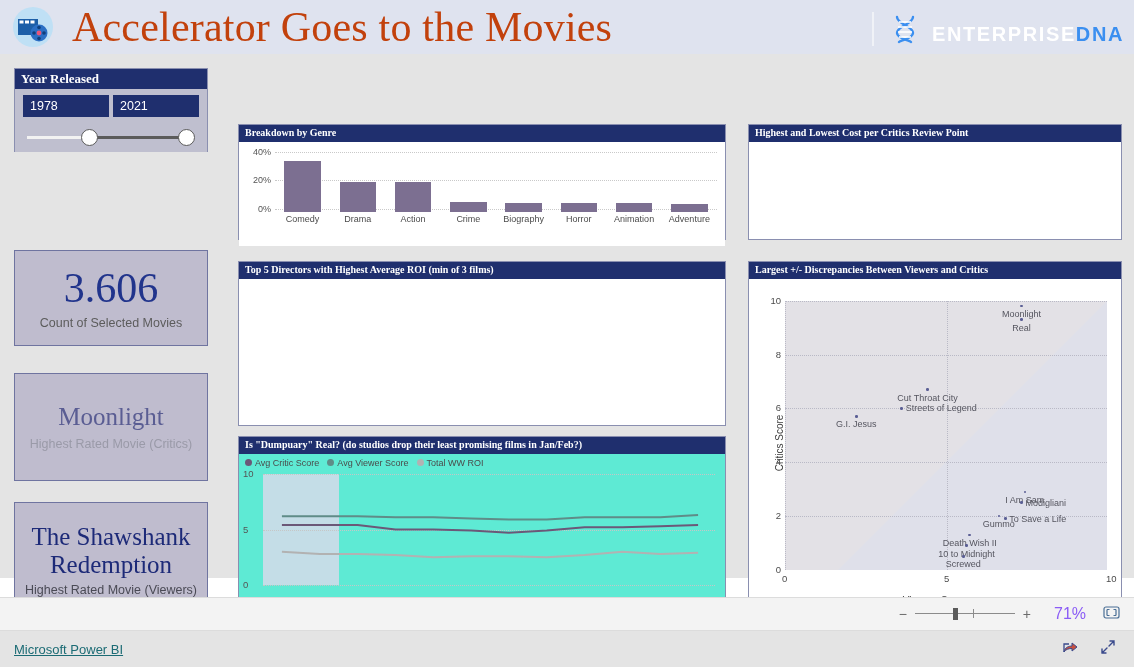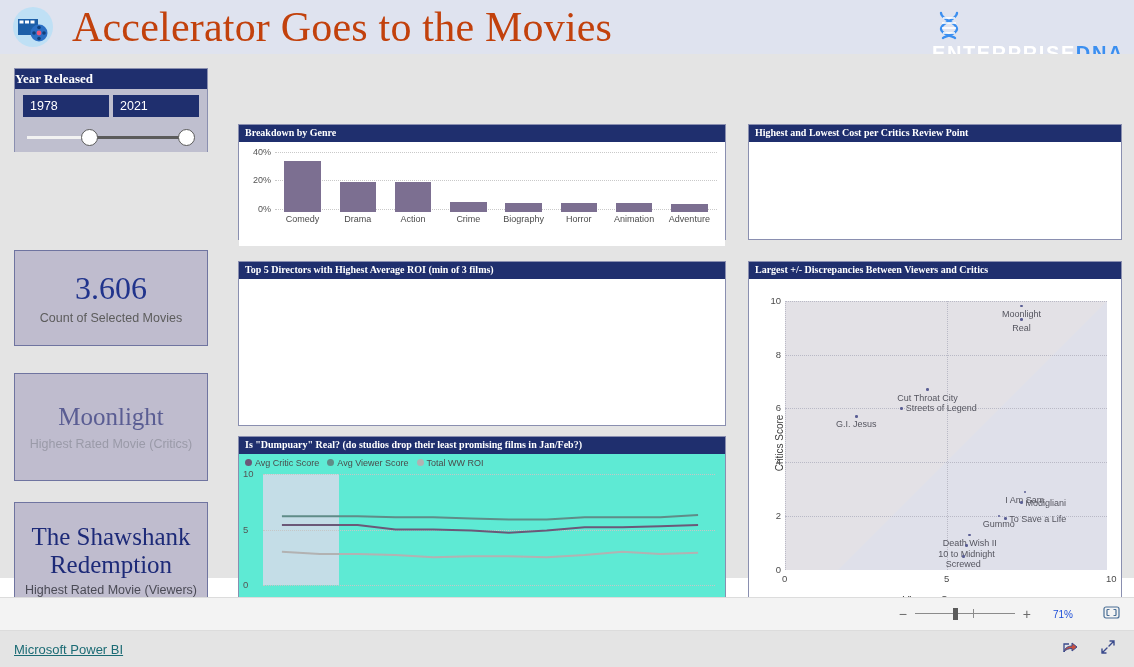--- a/index.html
+++ b/index.html
@@ -20,21 +20,21 @@
   }
   .logo-film { width: 42px; height: 42px; margin-left: 12px; flex: 0 0 auto; position: relative; }
   .app-title {
     font-family: "Liberation Serif", serif;
     font-size: 42px; color: #c2410c;
     margin-left: 18px; letter-spacing: .2px;
     white-space: nowrap;
   }
   .brand {
     position: absolute; right: 10px; top: 8px;
-    height: 38px; display: flex; align-items: flex-start; flex-direction: column;
+    height: 38px; display: flex; align-items: flex-end;
   }
   .brand-rule { width: 2px; height: 34px; background: #f0f2f7; margin-right: 14px; }
   .brand-dna { width: 34px; height: 34px; margin-right: 10px; }
   .brand-txt { font-size: 20px; font-weight: bold; letter-spacing: 1.6px; }
   .brand-e { color: #ffffff; }
   .brand-d { color: #3b8ff0; }
 
   
   .canvas {
     position: absolute; top: 54px; left: 0;
@@ -47,21 +47,21 @@
     background: #1f2f6e; color: #ffffff;
     font-family: "Liberation Serif", serif;
     font-size: 10px; font-weight: bold;
     padding: 2px 0 3px 6px; line-height: 1.18;
     white-space: nowrap; overflow: hidden;
   }
   .panel-body { position: relative; width: 100%; background: #ffffff; }
 
   
   .slicer { left: 14px; top: 14px; width: 194px; height: 84px; border-color: #8a8fb0; background: #bfbfcf; }
-  .slicer .panel-hd { background: #1f2f6e; font-size: 13px; padding-left: 0; }
+  .slicer .panel-hd { background: #1f2f6e; font-size: 13px; padding-left: 6px; }
   .slicer-body { padding: 6px 8px 0 8px; background: #bfbfcf; height: 63px; }
   .year-row { display: flex; justify-content: space-between; }
   .year-box {
     width: 86px; height: 22px; background: #1f2f6e; color: #ffffff;
     font-size: 12.5px; display: flex; align-items: center; padding-left: 7px;
   }
   .slider-wrap { position: relative; height: 28px; margin: 7px 4px 0 4px; }
   .track-left { position: absolute; top: 12px; left: 0; width: 62px; height: 3px; background: #f2f2f2; }
   .track-mid { position: absolute; top: 12px; left: 62px; right: 4px; height: 3px; background: #5b5b5b; }
   .knob {
@@ -75,21 +75,21 @@
   .kpi {
     position: absolute; left: 14px; width: 194px;
     background: #bfbcce; border: 1px solid #6f74a0;
     display: flex; flex-direction: column; align-items: center; justify-content: center;
     text-align: center;
   }
   .kpi-1 { top: 196px; height: 96px; }
   .kpi-2 { top: 319px; height: 108px; }
   .kpi-3 { top: 448px; height: 108px; }
   .kpi-val { font-family: "Liberation Serif", serif; color: #21348c; }
-  .kpi-1 .kpi-val { font-size: 32px; line-height: 1; }
+  .kpi-1 .kpi-val { font-size: 42px; line-height: 1; }
   .kpi-2 .kpi-val { font-size: 25px; color: #5a5d93; line-height: 1.1; }
   .kpi-3 .kpi-val { font-size: 25px; color: #1d2a78; line-height: 1.12; padding: 0 6px; margin-top: 7px; }
   .kpi-lab { font-size: 12.5px; color: #5c5c5c; margin-top: 7px; }
   .kpi-2 .kpi-lab { color: #9a9aa8; }
   .kpi-3 .kpi-lab { color: #4a4a55; margin-top: 4px; }
 
   
   .genre { left: 238px; top: 70px; width: 488px; height: 116px; }
   .genre .panel-body { height: 104px; padding: 6px 4px 0 1px; }
   .bar-plot { position: absolute; left: 36px; right: 8px; top: 8px; height: 62px; }
@@ -143,21 +143,21 @@
   .statusbar {
     position: absolute; top: 597px; left: 0; width: 1134px; height: 34px;
     background: #f3f3f3; border-top: 1px solid #dcdcdc; border-bottom: 1px solid #dcdcdc;
     display: flex; align-items: center; justify-content: flex-end; padding-right: 14px;
   }
   .zoom-minus, .zoom-plus { font-size: 14px; color: #6b6b6b; margin: 0 8px; }
   .zoom-track { position: relative; width: 100px; height: 14px; }
   .zt-line { position: absolute; top: 6px; left: 0; right: 0; height: 1px; background: #8b8b8b; }
   .zt-tick { position: absolute; top: 2px; left: 58px; width: 1px; height: 9px; background: #8b8b8b; }
   .zt-knob { position: absolute; top: 1px; left: 38px; width: 5px; height: 12px; background: #5a5a5a; }
-  .zoom-pct { font-size: 10px; color: #1d4ed8; margin-left: 14px; width: 34px; text-align: left; }
+  .zoom-pct { font-size: 16px; color: #8b5cf6; margin-left: 14px; width: 34px; text-align: center; }
   .fit-icon { margin-left: 16px; color: #4a6f96; }
 
   .footer {
     position: absolute; top: 631px; left: 0; width: 1134px; height: 36px;
     background: #e4e4e4; display: flex; align-items: center;
   }
   .pbi-link {
     margin-left: 14px; font-size: 13px; color: #1b6b74;
     text-decoration: underline; cursor: pointer;
   }

